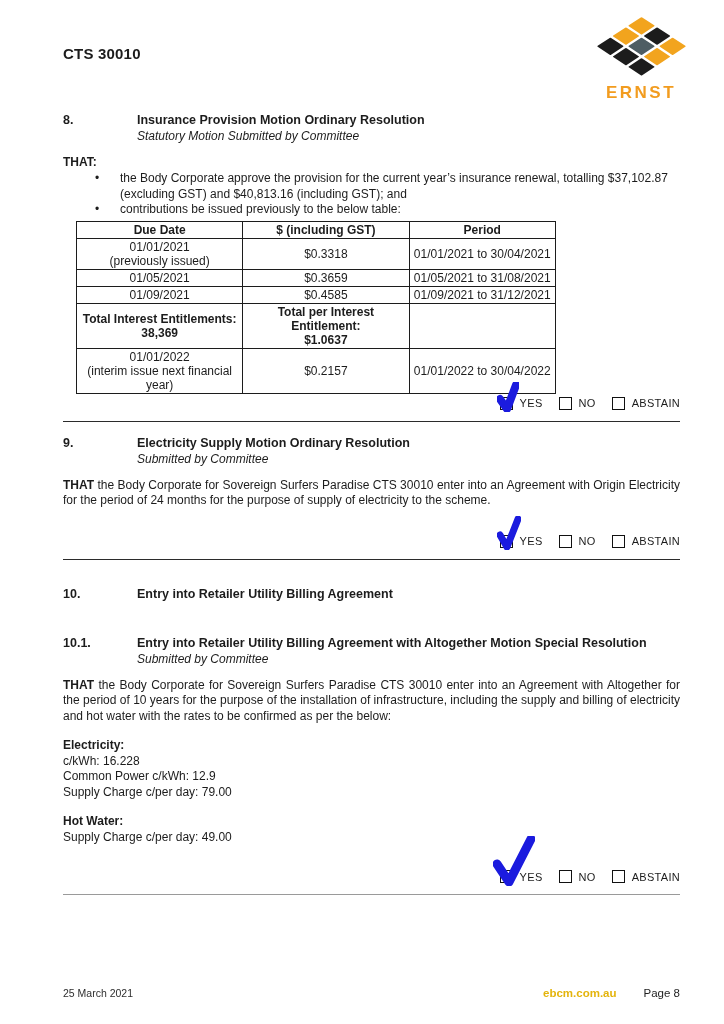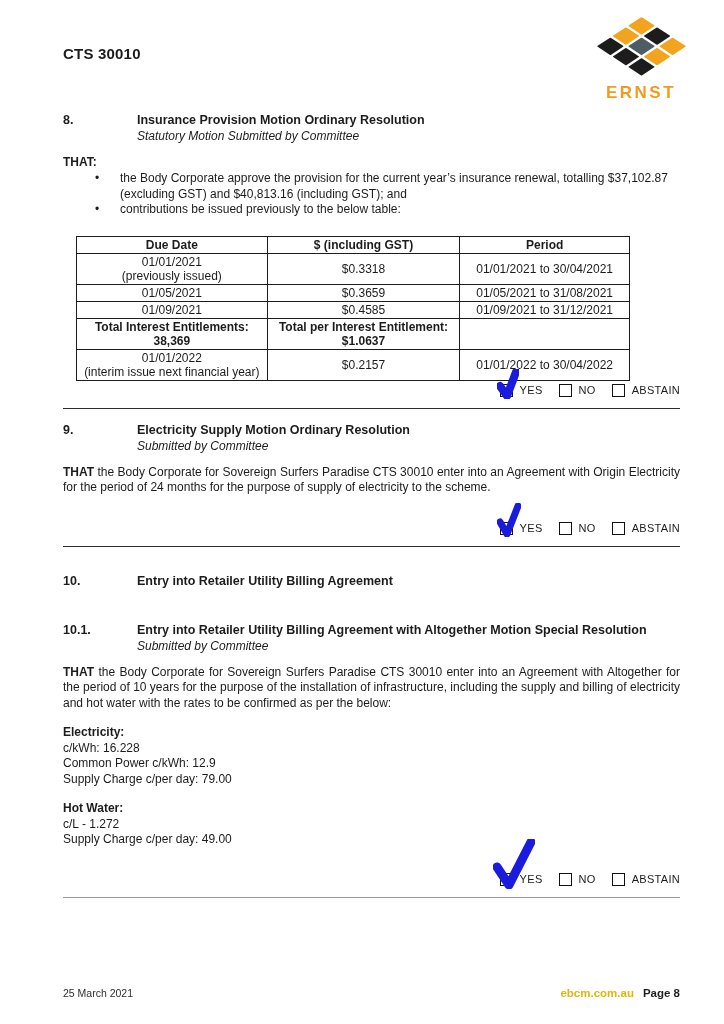--- a/index.html
+++ b/index.html
@@ -27,21 +27,21 @@
   .sec-num{width:74px;flex:0 0 74px;}
   .sec-sub{margin-left:74px;font-style:italic;font-size:12px;line-height:16px;}
   .that-line{font-weight:bold;font-size:12px;margin-top:11px;}
   .para{font-size:12px;line-height:15.5px;text-align:justify;margin-top:11px;}
   .b{font-weight:bold;}
   ul.bullets{list-style:none;margin-top:2px;}
   ul.bullets li{display:flex;font-size:12px;line-height:15.5px;}
   ul.bullets li .dot{width:25px;flex:0 0 25px;margin-left:32px;text-align:left;}
   ul.bullets li .btext{flex:1;}
   
-  table.motion-table{border-collapse:collapse;margin:18px 0 0 13px;width:554px;font-size:12px;}
+  table.motion-table{border-collapse:collapse;margin:3px 0 0 13px;width:480px;font-size:12px;}
   table.motion-table th,table.motion-table td{
     border:1px solid #1c1c1c;text-align:center;vertical-align:middle;
     line-height:14px;padding:1px 4px;
   }
   table.motion-table th{font-weight:bold;}
   table.motion-table col.c1{width:191px;} table.motion-table col.c2{width:193px;} table.motion-table col.c3{width:170px;}
   tr.bold-row td{font-weight:bold;}
   
   .vote-row{display:flex;justify-content:flex-end;align-items:flex-end;font-size:11px;letter-spacing:.3px;}
   .cb-group{display:flex;align-items:center;margin-left:16px;}
@@ -52,21 +52,21 @@
   .rule{border:none;border-top:1.6px solid #2b2b2b;margin-top:11px;}
   .rule-light{border-top:1.4px solid #9a9a9a;}
   
   .rate-block{margin-top:14px;font-size:12px;line-height:15.5px;}
   .rate-label{font-weight:bold;}
   
   .footer{position:absolute;left:63px;right:44px;bottom:25px;display:flex;justify-content:space-between;align-items:baseline;font-size:10.5px;}
   .footer-date{color:#2e2e2e;}
   .footer-right{font-size:11.5px;}
   .footer-site{color:var(--footer-link);font-weight:bold;}
-  .footer-page{color:#1f1f1f;margin-left:9px;font-weight:700;}
+  .footer-page{color:#1f1f1f;margin-left:27px;font-weight:400;}
   
   .mt-sec8{margin-top:6px;} .mt-table-vote{margin-top:3px;}
   .mt-sec9{margin-top:13px;} .mt-vote2{margin-top:26px;}
   .mt-sec10{margin-top:26px;} .mt-sec101{margin-top:33px;} .mt-vote3{margin-top:25px;}
 </style>
 </head>
 <body>
 
 <div class="page">
 
@@ -221,21 +221,20 @@
       <div class="rate-label">Electricity:</div>
       <div>
           <div>c/kWh: 16.228</div>
           <div>Common Power c/kWh: 12.9</div>
           <div>Supply Charge c/per day: 79.00</div>
         </div>
     </div>
     <div class="rate-block">
       <div class="rate-label">Hot Water:</div>
       <div>
-          <div>c/L - 1.272</div>
           <div>Supply Charge c/per day: 49.00</div>
         </div>
     </div>
 
     <div class="vote-row mt-vote3">
       <span class="cb-group">
         <span class="checkbox">
           <svg class="tick tick-3" width="42" height="50" viewBox="0 0 42 50">
               <path d="M4 28 L16 46 L38 3" stroke-width="9"></path>
             </svg>

